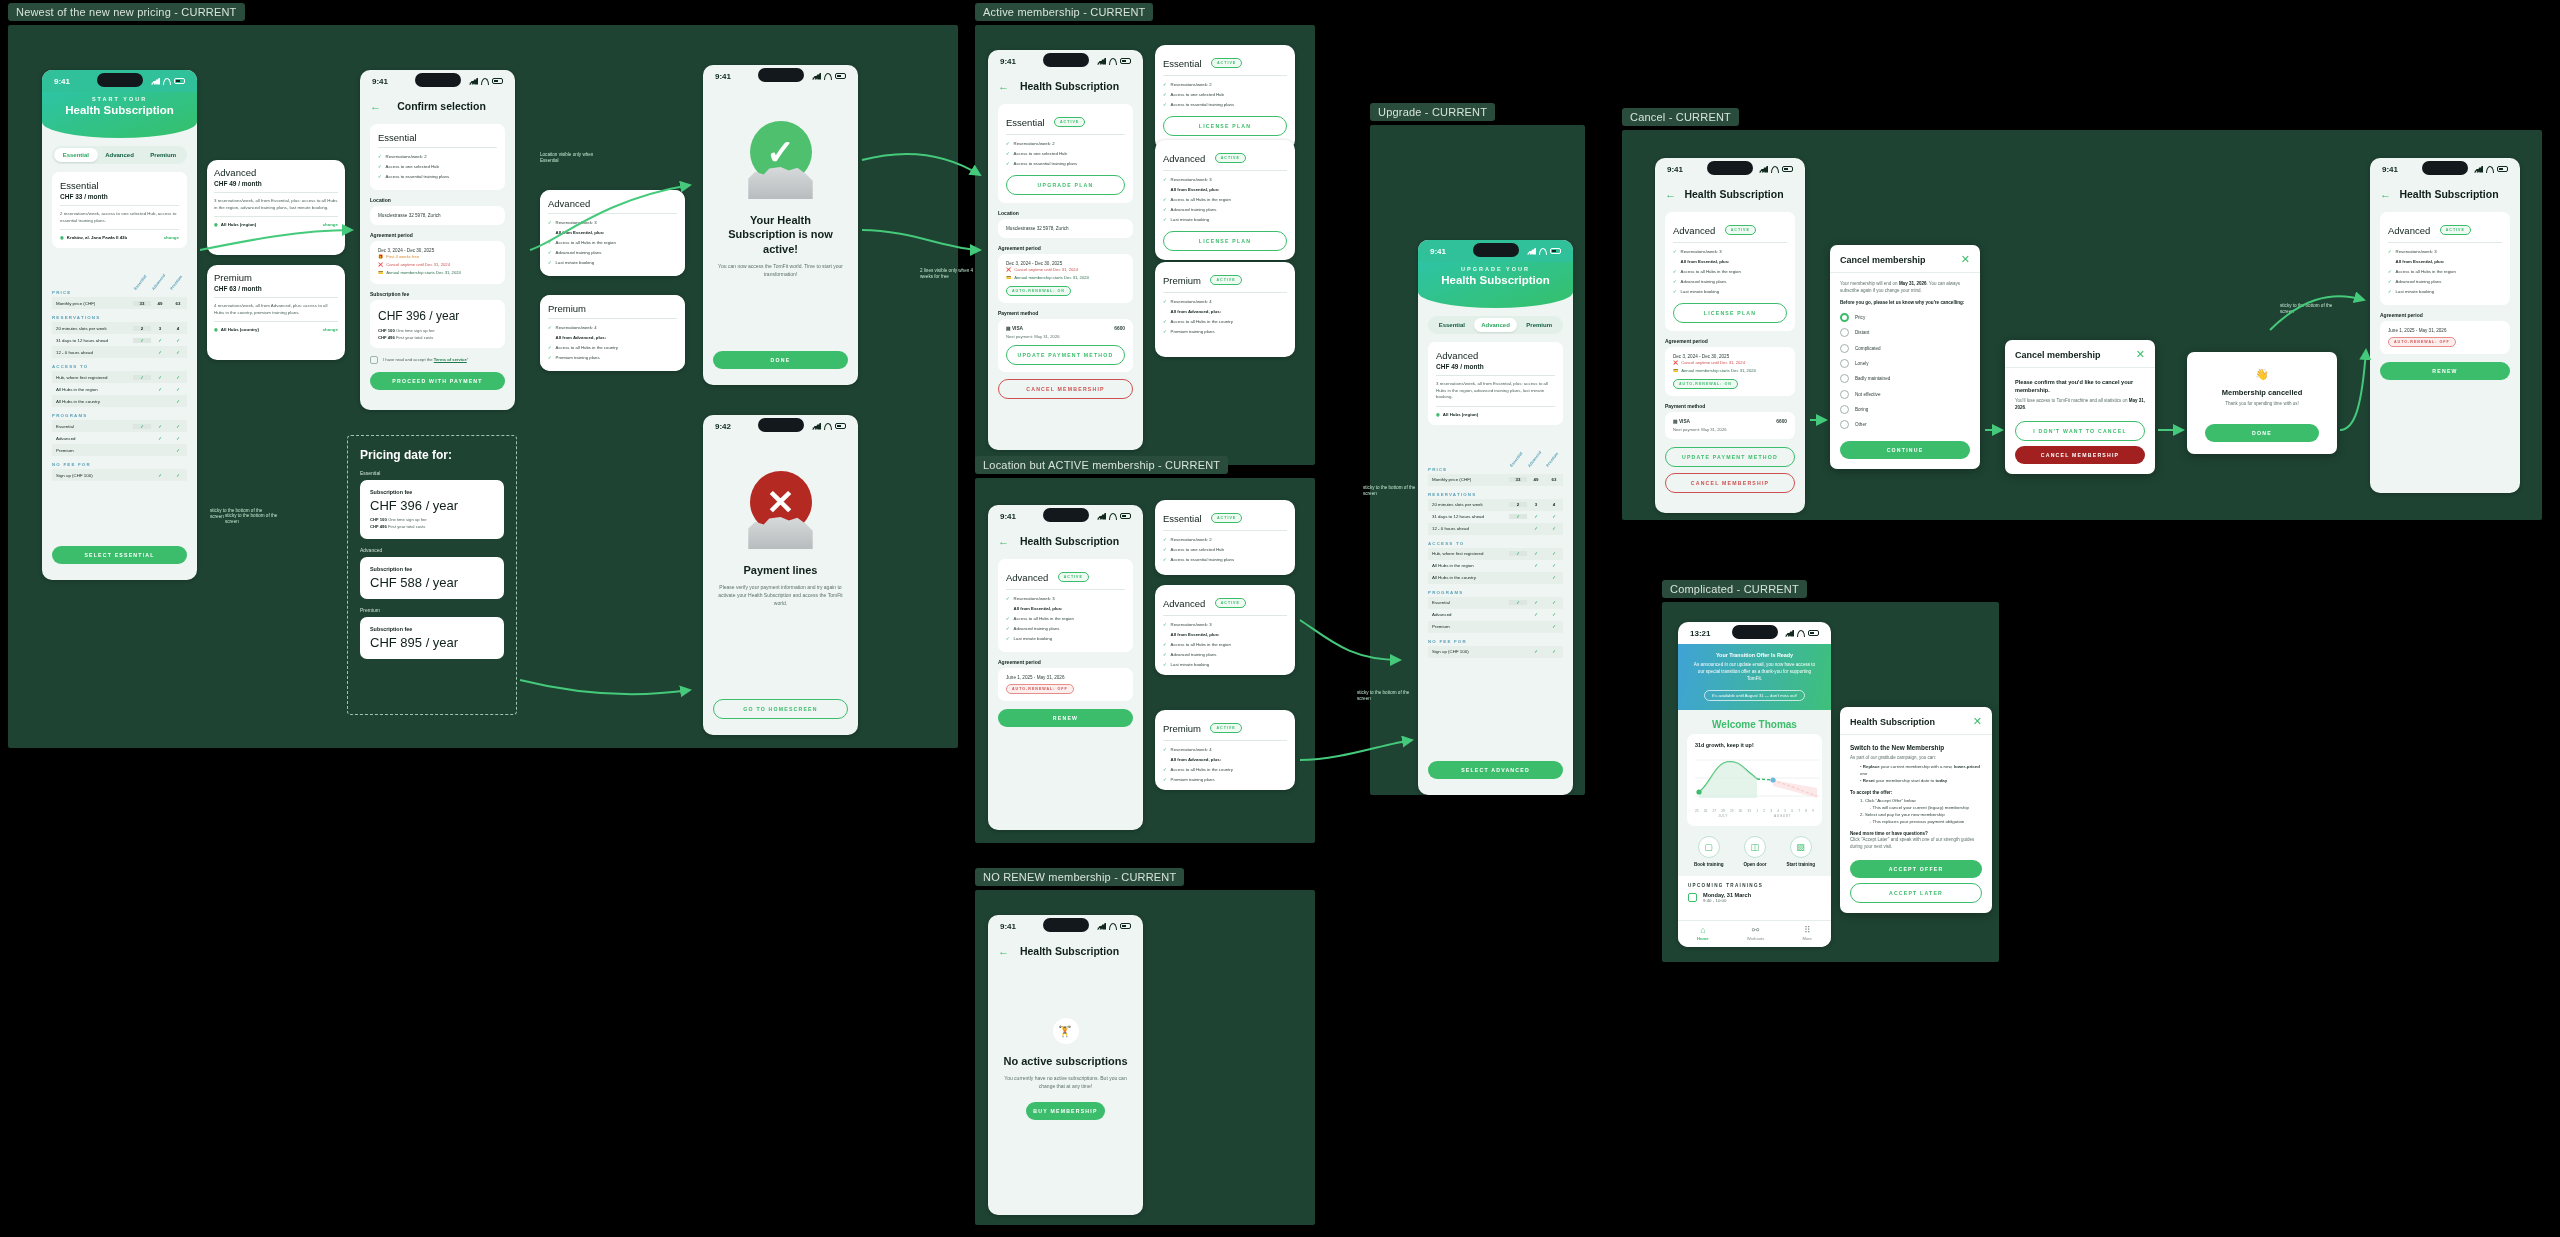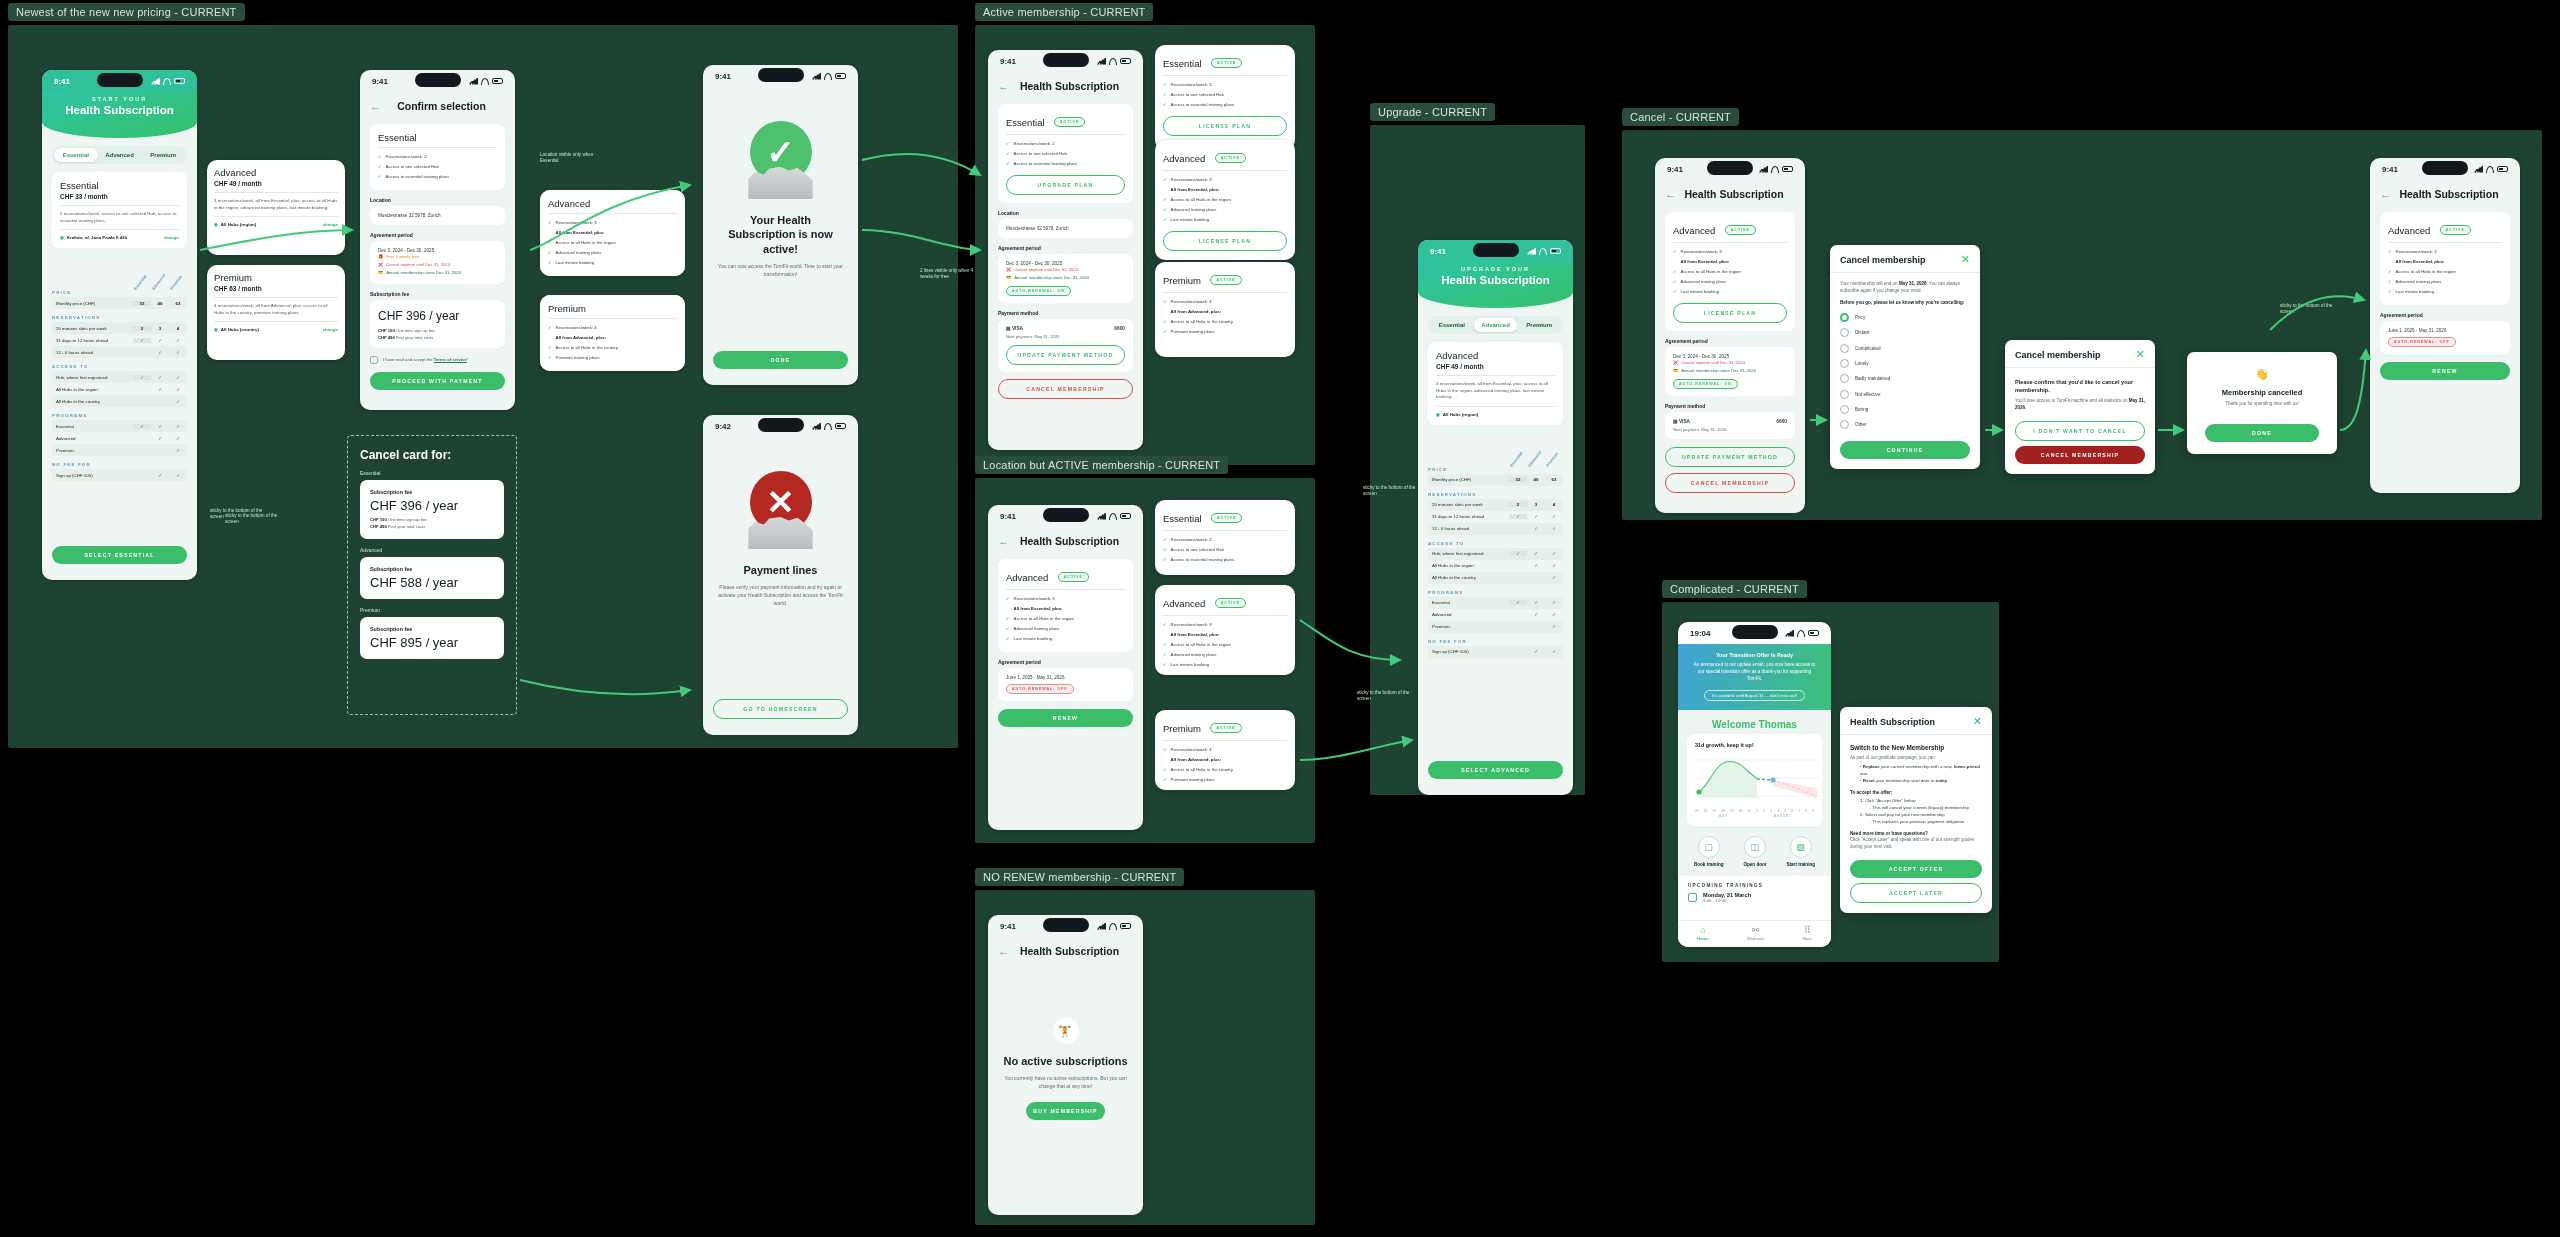--- a/index.html
+++ b/index.html
@@ -474,21 +474,21 @@
       <div class="cs-mark">✕</div>
     </div>
     <div class="cs-machine"></div>
     <div class="cs-title">Payment lines</div>
     <div class="cs-desc">Please verify your payment information and try again to activate your Health Subscription and access the TomFit world.</div>
   </div>
   <div class="btn btn-ghost" style="position:absolute;bottom:8px;left:0;right:0;">GO TO HOMESCREEN</div>
 </div>
 
 <div class="dashed" style="left:347px;top:435px;width:170px;height:280px;">
-  <div class="dashed-title">Cancel card for:</div>
+  <div class="dashed-title">Pricing date for:</div>
   <div class="dashed-sub">Essential</div>
   <div class="price-card">
     <div class="pc-lab">Subscription fee</div>
     <div class="pc-big">CHF 396 / year</div>
     <div class="fee-sub" style="margin-top:3px;"><b>CHF 100</b> <span>One time sign up fee</span></div>
     <div class="fee-sub"><b>CHF 496</b> <span>First year total costs</span></div>
   </div>
   <div class="dashed-sub">Advanced</div>
   <div class="price-card">
     <div class="pc-lab">Subscription fee</div>
@@ -1106,21 +1106,21 @@
 <div class="note" style="left:1363px;top:485px;width:58px;">sticky to the bottom of the screen</div>
 <div class="note" style="left:920px;top:268px;width:58px;">2 lines visible only when 4 weeks for free</div>
 <div class="note" style="left:225px;top:513px;width:60px;">sticky to the bottom of the screen</div>
 
 <div class="board" style="left:1662px;top:602px;width:337px;height:360px;">
   <div class="board-label">Complicated - CURRENT</div>
 </div>
 
 <div class="phone" style="left:1678px;top:622px;width:153px;height:325px;background:#fff;">
   <div class="statusbar">
-    <span>19:04</span>
+    <span>13:21</span>
     <div class="notch"></div>
     <span class="sb-icons">
       <i class="bars"></i>
       <i class="wifi"></i>
       <i class="batt"></i>
     </span>
   </div>
   <div class="home-banner">
     <div class="hb-t">Your Transition Offer Is Ready</div>
     <div class="hb-p">As announced in our update email, you now have access to our special transition offer as a thank-you for supporting TomFit.</div>

